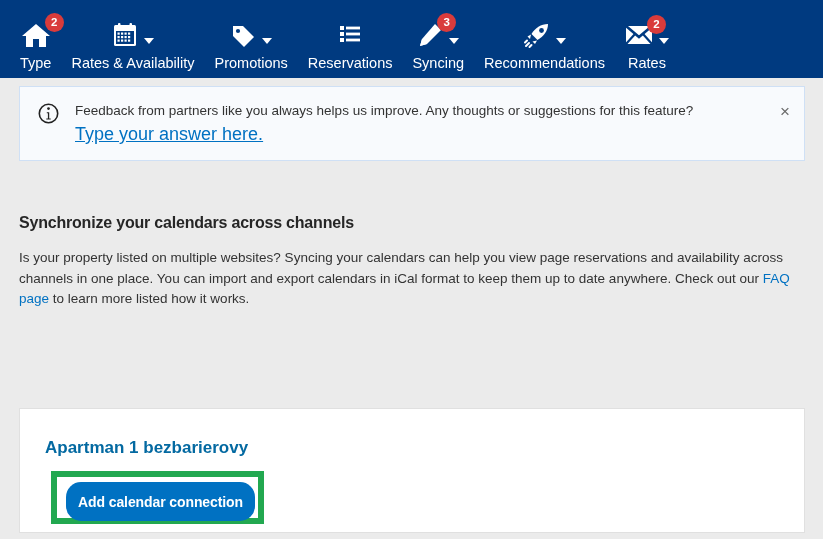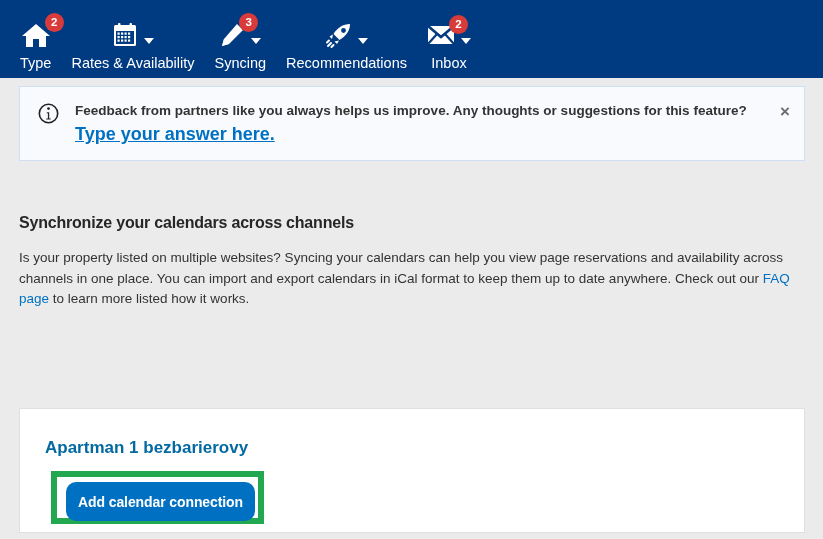--- a/index.html
+++ b/index.html
@@ -81,21 +81,20 @@
   
   .banner {
     position: absolute;
     left: 19px; top: 8px;
     width: 786px;
     background: #f8fafd;
     border: 1px solid #cfe0f5;
     display: flex;
     align-items: flex-start;
     padding: 14px 14px 16px 18px;
-    font-weight: bold;
   }
   .banner-info {
     flex: 0 0 auto;
     margin-top: 2px;
     margin-right: 16px;
     line-height: 0;
   }
   .banner-body { flex: 1 1 auto; }
   .banner-text {
     font-size: 13.5px;
@@ -173,21 +172,21 @@
     border: 6px solid #22a850;
     background: #ffffff;
   }
   .btn-primary {
     position: absolute;
     left: 9px; top: 5px;
     width: 189px; height: 39px;
     background: #0071c2;
     color: #ffffff;
     border: none;
-    border-radius: 10px;
+    border-radius: 15px;
     font-family: "Liberation Sans", sans-serif;
     font-size: 14px;
     font-weight: bold;
     cursor: pointer;
     letter-spacing: -0.1px;
   }
 </style>
 </head>
 <body>
 
@@ -231,21 +230,54 @@
             <rect x="6" y="1" width="2.5" height="5" rx="1" fill="#ffffff"></rect>
             <rect x="17.5" y="1" width="2.5" height="5" rx="1" fill="#ffffff"></rect>
           </svg>
         </span>
       </span>
       <span class="nav-caret"></span>
     </div>
     <span class="nav-label">Rates &amp; Availability</span>
   </div>
 
-
+  <div class="nav-item">
+    <div class="nav-icon-row">
+      <span class="nav-icon-wrap">
+        <span class="nav-icon">
+          <svg width="26" height="26" viewBox="0 0 26 26">
+            <path d="M3 4 L13 4 L24 15 L14 25 L3 14 Z" fill="#ffffff"></path>
+            <circle cx="8" cy="9" r="2.1" fill="#003a80"></circle>
+          </svg>
+        </span>
+      </span>
+      <span class="nav-caret"></span>
+    </div>
+    <span class="nav-label">Promotions</span>
+  </div>
+
+  <div class="nav-item">
+    <div class="nav-icon-row">
+      <span class="nav-icon-wrap">
+        <span class="nav-icon">
+          <svg width="24" height="24" viewBox="0 0 24 24">
+            <g fill="#ffffff">
+              <rect x="2" y="3" width="4" height="4"></rect>
+                <rect x="8" y="3.6" width="14" height="2.8"></rect>
+              <rect x="2" y="9" width="4" height="4"></rect>
+                <rect x="8" y="9.6" width="14" height="2.8"></rect>
+              <rect x="2" y="15" width="4" height="4"></rect>
+                <rect x="8" y="15.6" width="14" height="2.8"></rect>
+            </g>
+          </svg>
+        </span>
+      </span>
+    </div>
+    <span class="nav-label">Reservations</span>
+  </div>
 
   <div class="nav-item">
     <div class="nav-icon-row">
       <span class="nav-icon-wrap">
         <span class="nav-icon">
           <svg width="26" height="26" viewBox="0 0 26 26">
             <path d="M18 2 L24 8 L10 22 L3 24 L5 17 Z" fill="#ffffff"></path>
             <path d="M5 17 L10 22 L3 24 Z" fill="#ffffff"></path>
           </svg>
         </span>
@@ -281,21 +313,21 @@
           <svg width="28" height="22" viewBox="0 0 28 22">
             <path d="M1 2 L27 2 L27 20 L1 20 Z" fill="#ffffff"></path>
             <path d="M1 2 L14 13 L27 2" fill="none" stroke="#003a80" stroke-width="2.6"></path>
             <path d="M1 20 L10 10 M27 20 L18 10" stroke="#003a80" stroke-width="2.2"></path>
           </svg>
         </span>
         <span class="badge">2</span>
       </span>
       <span class="nav-caret"></span>
     </div>
-    <span class="nav-label">Inbox</span>
+    <span class="nav-label">Rates</span>
   </div>
 
 </div>
 
 <div class="page">
 
   <div class="banner">
     <span class="banner-info">
       <svg width="21" height="21" viewBox="0 0 21 21">
         <circle cx="10.5" cy="10.5" r="9.2" fill="none" stroke="#222222" stroke-width="1.6"></circle>

